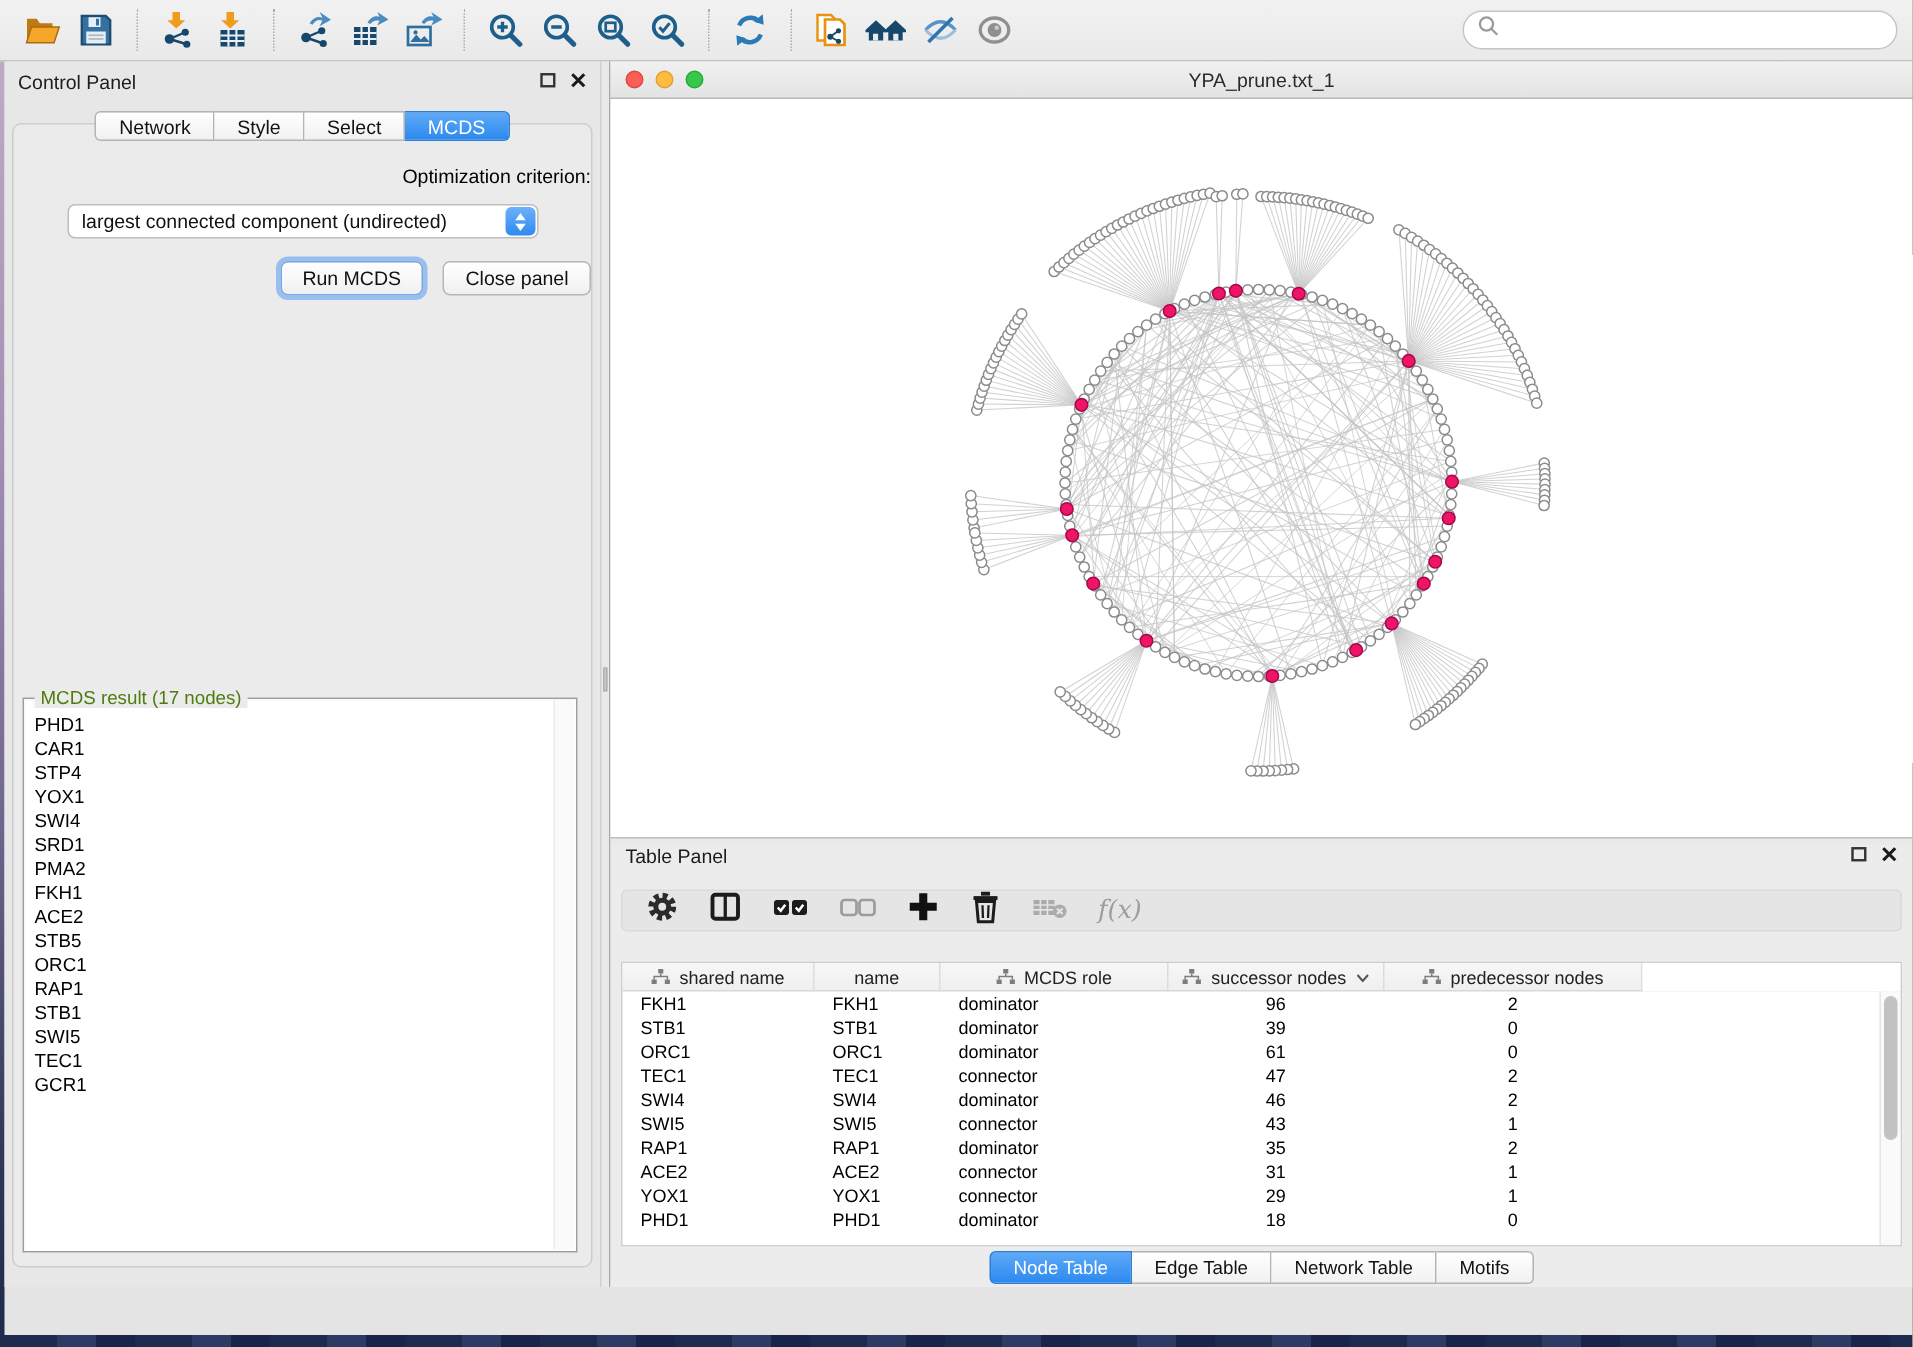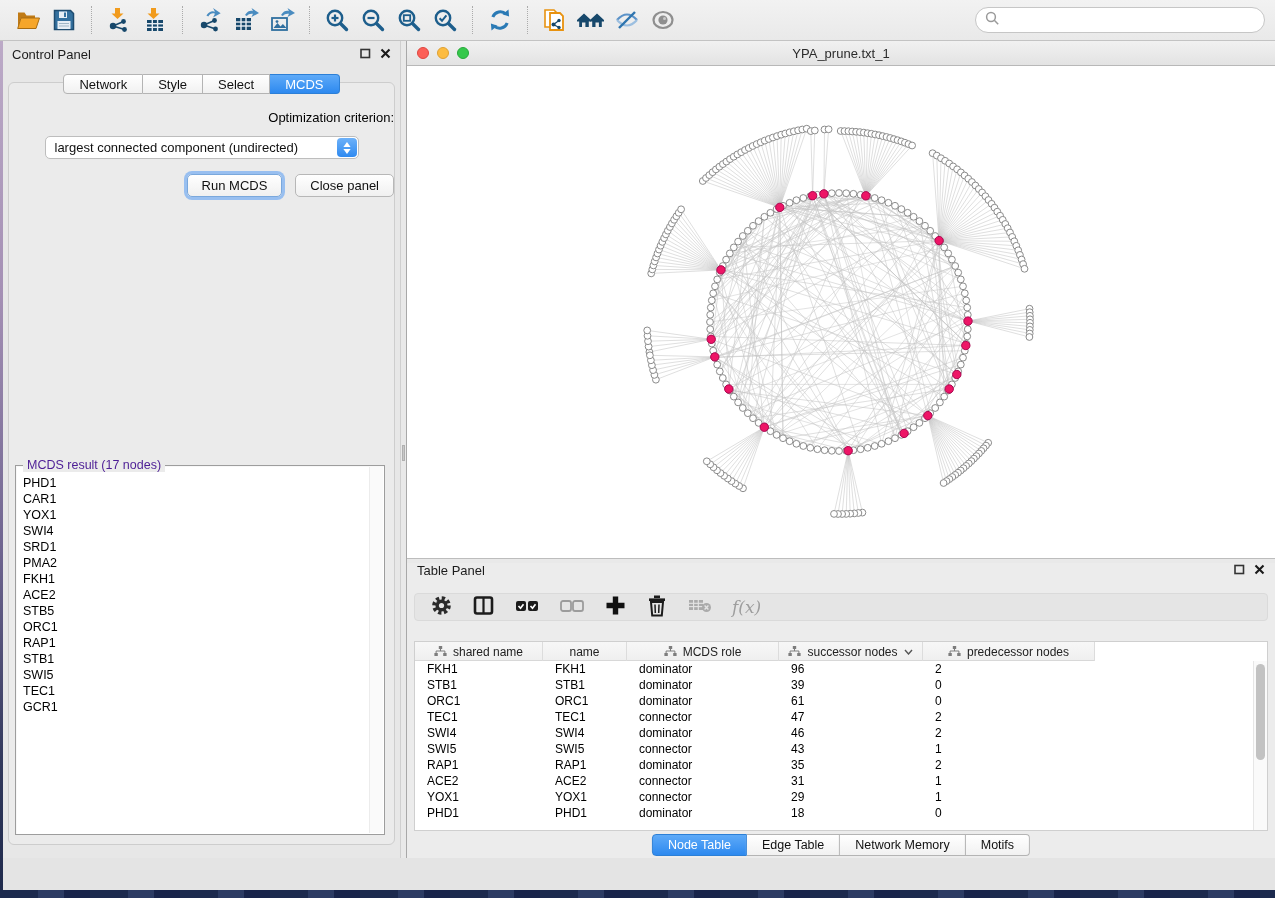--- a/index.html
+++ b/index.html
@@ -40,21 +40,21 @@
     border:1px solid #bdbdbd; border-radius:5px; display:flex; align-items:center; padding:0 26px 0 9px; font-size:13px; color:#111; }
   .dd-spin { position:absolute; right:1px; top:1px; bottom:1px; width:20px; border-radius:4px;
     background:linear-gradient(#6db1f9,#2f8af0); display:flex; flex-direction:column; align-items:center; justify-content:center; gap:2px; }
   .dd-spin svg { display:block; }
   .btn-row { display:flex; justify-content:flex-end; gap:13px; margin-top:15px; }
   .mac-btn { height:23px; padding:0 14px; font-size:13px; color:#111; background:linear-gradient(#ffffff,#f0f0f0);
     border:1px solid #b7b7b7; border-radius:5px; font-family:"Liberation Sans",sans-serif; }
   .mac-btn.focused { box-shadow:0 0 0 3px rgba(108,168,243,.65); border-color:#7aa8dc; }
   .result-box { position:absolute; left:6px; right:9px; top:382px; bottom:9px; background:#fff;
     border:1px solid #9d9d9d; box-shadow:1px 1px 0 #f8f8f8 inset; }
-  .result-title { position:absolute; top:-8px; left:7px; background:#ebebeb; padding:0 4px; font-size:12.5px; color:#4c1d95;text-align:right; }
+  .result-title { position:absolute; top:-8px; left:7px; background:#ebebeb; padding:0 4px; font-size:12.5px; color:#4d7c0f;text-align:right; }
   .result-list { padding:9px 0 0 7px; font-size:12.5px; line-height:16px; color:#000; }
   .result-scroll { position:absolute; right:1px; top:1px; bottom:1px; width:14px; background:#fafafa; border-left:1px solid #ececec; }
 
   
   .v-split { position:absolute; left:400px; top:41px; width:7px; height:817px; background:#e9e9e9;
     border-left:1px solid #cfcfcf; border-right:1px solid #a8a8a8; }
   .v-grip { position:absolute; left:1px; top:404px; width:3px; height:16px; background:#c9c9c9; border:1px solid #b0b0b0; }
 
   
   .net-title { position:absolute; left:407px; top:41px; width:868px; height:25px;
@@ -75,21 +75,21 @@
   .fx { font-family:"DejaVu Serif",serif; font-style:italic; font-size:17px; color:#9d9d9d; }
   .tp-table { position:absolute; left:7px; right:7px; top:78px; bottom:27px; background:#fff; border:1px solid #cfcfcf; overflow:hidden; }
   .t-grid { display:grid; grid-template-columns:128px 84px 152px 144px 172px 1fr; }
   .t-head { background:linear-gradient(#f7f7f7,#efefef); border-bottom:1px solid #d8d8d8; height:19px; }
   .t-head .hc { display:flex; align-items:center; justify-content:center; gap:6px; font-size:12px; color:#222;
     border-right:1px solid #dcdcdc; height:19px; }
   .t-head .hc.filler { border-right:none; background:#fff; }
   .t-body { position:absolute; left:0; right:14px; top:19px; bottom:0; }
   .t-row { height:16px; font-size:12px; color:#000; align-items:center; }
   .t-row .c { padding-left:12px; white-space:nowrap; }
-  .t-row .c.num { text-align:left; padding-right:13px; }
+  .t-row .c.num { text-align:center; padding-right:13px; }
   .t-scroll { position:absolute; right:0; top:19px; bottom:0; width:14px; background:#fafafa; border-left:1px solid #e6e6e6; }
   .t-thumb { position:absolute; left:2px; top:3px; width:9px; height:96px; background:#c2c2c2; border-radius:5px; }
   .tp-tabs { position:absolute; left:50%; transform:translateX(-50%); bottom:2px; display:flex; z-index:3; }
   .tp-tabs .seg-tab { height:22px; line-height:21px; font-size:12.5px; }
 
   
   .status-bar { position:absolute; left:0; top:858px; width:1275px; height:32px; background:#ececec; border-top:1px solid #c8c8c8; }
   .list-btn { position:absolute; left:10px; top:5px; width:31px; height:22px; background:#ececec;
     border:1px solid #bdbdbd; display:flex; align-items:center; justify-content:center; }
   .mem-btn { position:absolute; right:11px; top:5px; height:23px; padding:0 9px; background:#f3f3f3;
@@ -294,20 +294,21 @@
       </div>
       <div class="btn-row">
         <button class="mac-btn focused">Run MCDS</button>
         <button class="mac-btn">Close panel</button>
       </div>
       <div class="result-box">
         <div class="result-title">MCDS result (17 nodes)</div>
         <div class="result-list">
             <div>PHD1</div>
             <div>CAR1</div>
+            <div>STP4</div>
             <div>YOX1</div>
             <div>SWI4</div>
             <div>SRD1</div>
             <div>PMA2</div>
             <div>FKH1</div>
             <div>ACE2</div>
             <div>STB5</div>
             <div>ORC1</div>
             <div>RAP1</div>
             <div>STB1</div>
@@ -1175,19 +1176,19 @@
             <div></div>
           </div>
         </div>
       <div class="t-scroll">
           <div class="t-thumb"></div>
         </div>
     </div>
     <div class="tp-tabs">
         <div class="seg-tab active">Node Table</div>
         <div class="seg-tab">Edge Table</div>
-        <div class="seg-tab">Network Memory</div>
+        <div class="seg-tab">Network Table</div>
         <div class="seg-tab">Motifs</div>
       </div>
   </div>
 
 
 </div>
 
 </body></html>

